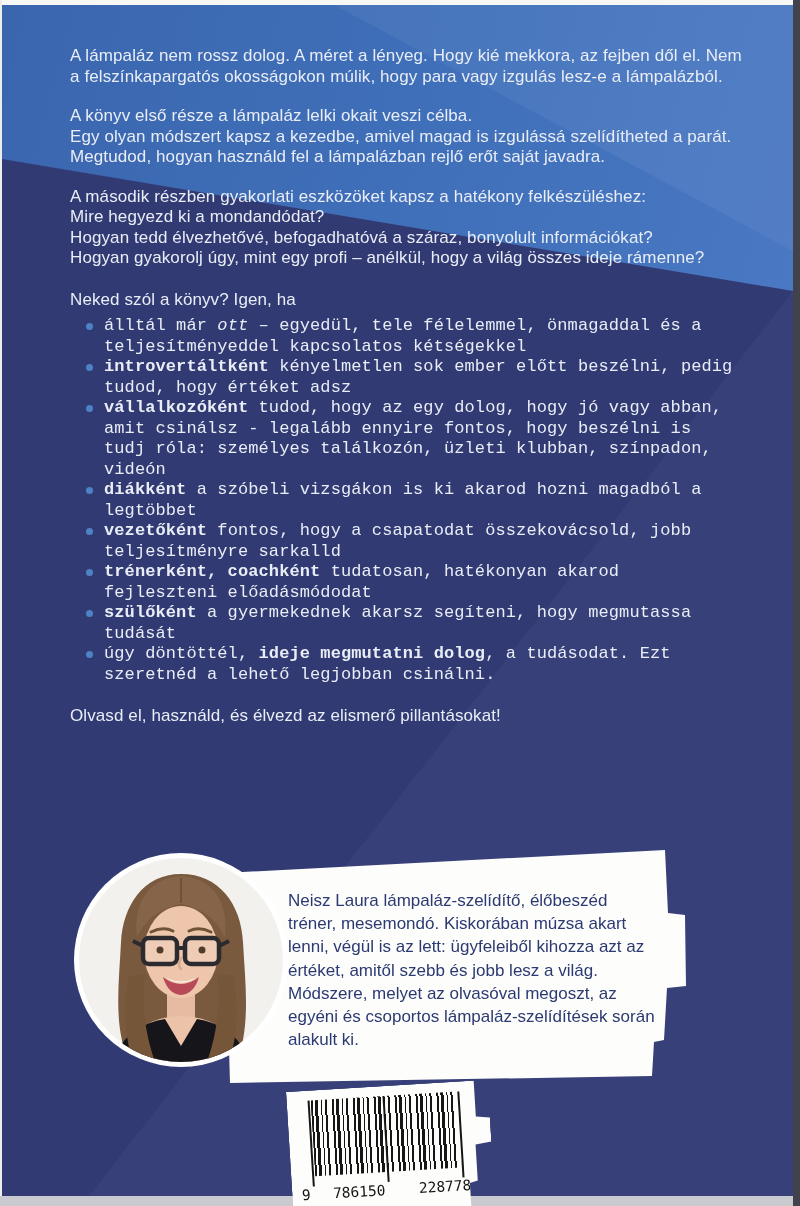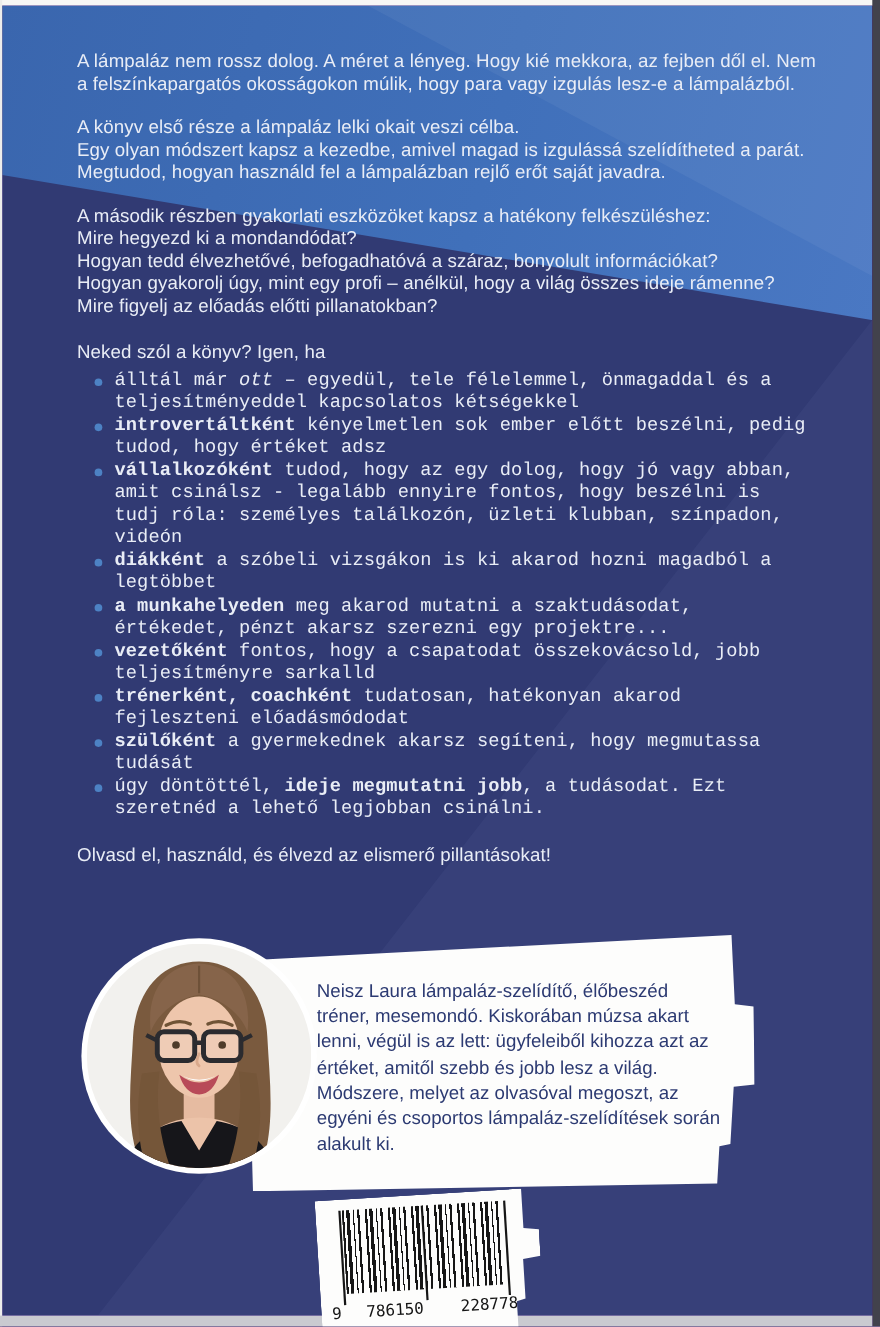--- a/index.html
+++ b/index.html
@@ -122,34 +122,32 @@
   <div class="content">
     <p>A lámpaláz nem rossz dolog. A méret a lényeg. Hogy kié mekkora, az fejben dől el. Nem a felszínkapargatós okosságokon múlik, hogy para vagy izgulás lesz-e a lámpalázból.</p>
     <div class="gap"></div>
     <p>A könyv első része a lámpaláz lelki okait veszi célba.</p>
     <p>Egy olyan módszert kapsz a kezedbe, amivel magad is izgulássá szelídítheted a parát. Megtudod, hogyan használd fel a lámpalázban rejlő erőt saját javadra.</p>
     <div class="gap"></div>
     <p>A második részben gyakorlati eszközöket kapsz a hatékony felkészüléshez:</p>
     <p>Mire hegyezd ki a mondandódat?</p>
     <p>Hogyan tedd élvezhetővé, befogadhatóvá a száraz, bonyolult információkat?</p>
     <p>Hogyan gyakorolj úgy, mint egy profi – anélkül, hogy a világ összes ideje rámenne?</p>
-    <p>Mire figyelj az előadás előtti pillanatokban?</p>
     <div class="gap-md"></div>
     <p>Neked szól a könyv? Igen, ha</p>
     <div class="gap-sm"></div>
     <ul class="audience">
       <li><span>álltál már </span><span class="i">ott</span><span> – egyedül, tele félelemmel, önmagaddal és a teljesítményeddel kapcsolatos kétségekkel</span></li>
       <li><span class="b">introvertáltként</span><span> kényelmetlen sok ember előtt beszélni, pedig tudod, hogy értéket adsz</span></li>
       <li><span class="b">vállalkozóként</span><span> tudod, hogy az egy dolog, hogy jó vagy abban, amit csinálsz - legalább ennyire fontos, hogy beszélni is tudj róla: személyes találkozón, üzleti klubban, színpadon, videón</span></li>
       <li><span class="b">diákként</span><span> a szóbeli vizsgákon is ki akarod hozni magadból a legtöbbet</span></li>
-      <li><span class="b">a munkahelyeden</span><span> meg akarod mutatni a szaktudásodat, értékedet, pénzt akarsz szerezni egy projektre...</span></li>
       <li><span class="b">vezetőként</span><span> fontos, hogy a csapatodat összekovácsold, jobb teljesítményre sarkalld</span></li>
       <li><span class="b">trénerként, coachként</span><span> tudatosan, hatékonyan akarod fejleszteni előadásmódodat</span></li>
       <li><span class="b">szülőként</span><span> a gyermekednek akarsz segíteni, hogy megmutassa tudását</span></li>
-      <li><span>úgy döntöttél, </span><span class="b">ideje megmutatni jobb</span><span>, a tudásodat. Ezt szeretnéd a lehető legjobban csinálni.</span></li>
+      <li><span>úgy döntöttél, </span><span class="b">ideje megmutatni dolog</span><span>, a tudásodat. Ezt szeretnéd a lehető legjobban csinálni.</span></li>
     </ul>
     <p class="closing">Olvasd el, használd, és élvezd az elismerő pillantásokat!</p>
   </div>
 
   <div class="bubble">
     <div class="bio">Neisz Laura lámpaláz-szelídítő, élőbeszéd tréner, mesemondó. Kiskorában múzsa akart lenni, végül is az lett: ügyfeleiből kihozza azt az értéket, amitől szebb és jobb lesz a világ. Módszere, melyet az olvasóval megoszt, az egyéni és csoportos lámpaláz-szelídítések során alakult ki.</div>
   </div>
 
   <div class="photo">
     <div class="inner">

